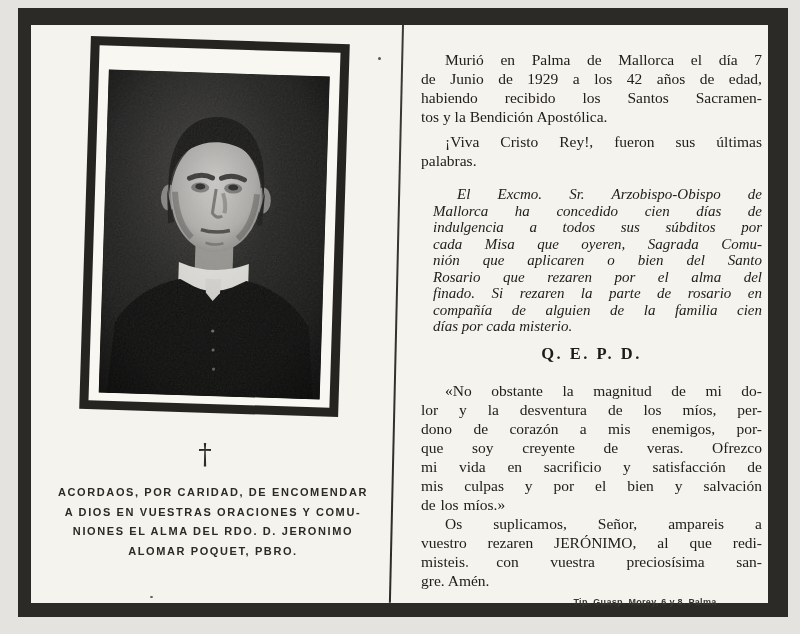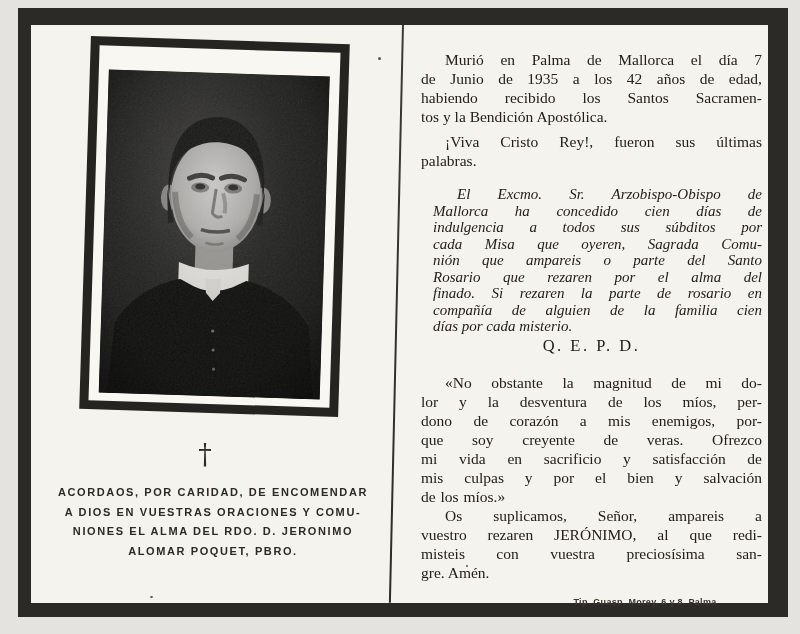--- a/index.html
+++ b/index.html
@@ -47,22 +47,22 @@
     position:absolute;left:390px;top:25px;width:341px;
     color:#23201c;
   }
   .para{font-size:15.5px;line-height:19px;}
   .para .tline{text-align:justify;text-align-last:justify;}
   .para .tline.last{text-align:center;text-align-last:left;}
   .para.indent .tline.first{padding-left:24px;}
   .p2{margin-top:6px;}
   .p3{margin-top:16px;font-style:italic;font-size:15px;line-height:16.5px;margin-left:12px;}
   .qepd{
-    margin-top:0px;height:22px;line-height:22px;text-align:center;
-    font-weight:normal;font-size:16.5px;letter-spacing:2.5px;color:#1e1c19;
+    margin-top:8px;height:22px;line-height:22px;text-align:center;
+    font-weight:bold;font-size:16.5px;letter-spacing:2.5px;color:#1e1c19;
   }
   .p4{margin-top:16px;word-spacing:1px;}
   .printer{
     position:absolute;left:524px;top:572px;width:180px;
     font-family:"Liberation Sans",sans-serif;
     font-size:9px;font-weight:bold;letter-spacing:0.3px;
     color:#3a3733;text-align:center;
   }
   .speck{position:absolute;background:#5a5853;border-radius:50%;}
   .speck.s1{left:347px;top:32px;width:3px;height:3px;}
@@ -157,34 +157,34 @@
     <div class="dedication">
         <div class="tline first">ACORDAOS, POR CARIDAD, DE ENCOMENDAR</div>
         <div class="tline">A DIOS EN VUESTRAS ORACIONES Y COMU-</div>
         <div class="tline">NIONES EL ALMA DEL RDO. D. JERONIMO</div>
         <div class="tline last">ALOMAR POQUET, PBRO.</div>
       </div>
 
     <div class="panel-right">
       <div class="para indent p1">
           <div class="tline first">Murió en Palma de Mallorca el día 7</div>
-          <div class="tline">de Junio de 1935 a los 42 años de edad,</div>
+          <div class="tline">de Junio de 1929 a los 42 años de edad,</div>
           <div class="tline">habiendo recibido los Santos Sacramen-</div>
           <div class="tline last">tos y la Bendición Apostólica.</div>
         </div>
       <div class="para indent p2">
           <div class="tline first">¡Viva Cristo Rey!, fueron sus últimas</div>
           <div class="tline last">palabras.</div>
         </div>
       <div class="para indent p3">
           <div class="tline first">El Excmo. Sr. Arzobispo-Obispo de</div>
           <div class="tline">Mallorca ha concedido cien días de</div>
           <div class="tline">indulgencia a todos sus súbditos por</div>
           <div class="tline">cada Misa que oyeren, Sagrada Comu-</div>
-          <div class="tline">nión que ampareis o parte del Santo</div>
+          <div class="tline">nión que aplicaren o bien del Santo</div>
           <div class="tline">Rosario que rezaren por el alma del</div>
           <div class="tline">finado. Si rezaren la parte de rosario en</div>
           <div class="tline">compañía de alguien de la familia cien</div>
           <div class="tline last">días por cada misterio.</div>
         </div>
       <div class="qepd">Q. E. P. D.</div>
       <div class="para indent p4">
           <div class="tline first">«No obstante la magnitud de mi do-</div>
           <div class="tline">lor y la desventura de los míos, per-</div>
           <div class="tline">dono de corazón a mis enemigos, por-</div>

